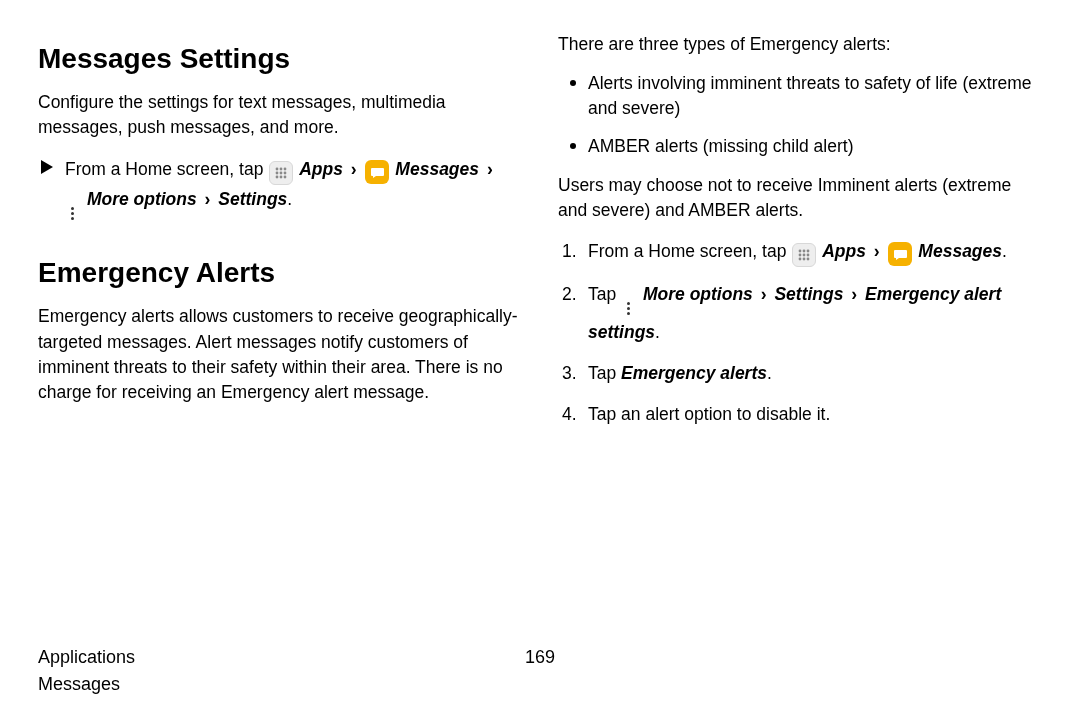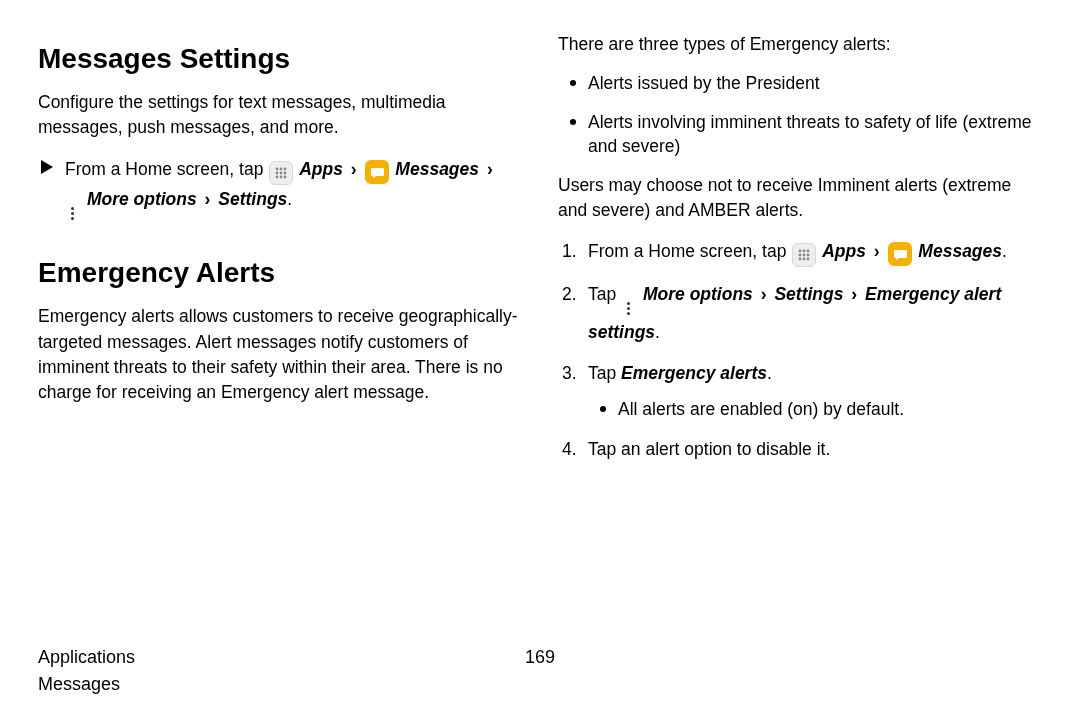--- a/index.html
+++ b/index.html
@@ -186,22 +186,22 @@
       </div>
     </div>
 
     <h1 class="second">Emergency Alerts</h1>
     <p>Emergency alerts allows customers to receive geographically-targeted messages. Alert messages notify customers of imminent threats to their safety within their area. There is no charge for receiving an Emergency alert message.</p>
   </div>
 
   <div class="col">
     <p>There are three types of Emergency alerts:</p>
     <ul class="bullets">
-      <li>Alerts issued by the President</li>
       <li>Alerts involving imminent threats to safety of life (extreme and severe)</li>
+      <li>AMBER alerts (missing child alert)</li>
     </ul>
     <p>Users may choose not to receive Imminent alerts (extreme and severe) and AMBER alerts.</p>
 
     <ol class="steps">
       <li>
         <span>From a Home screen, tap</span>
         <span class="icon-apps">
           <svg width="14" height="14" viewBox="0 0 14 14">
             <g fill="#888">
               <circle cx="3" cy="3" r="1.4"></circle>
@@ -233,23 +233,20 @@
             <span></span>
           </span>
         <span class="bold">More options</span>
         <span class="chev">›</span>
         <span class="bold">Settings</span>
         <span class="chev">›</span>
         <span class="bold">Emergency alert settings</span><span>.</span>
       </li>
       <li>
         <span>Tap </span><span class="bold">Emergency alerts</span><span>.</span>
-        <ul class="sub-bullets">
-          <li>All alerts are enabled (on) by default.</li>
-        </ul>
       </li>
       <li>Tap an alert option to disable it.</li>
     </ol>
   </div>
 </div>
 
 <div class="footer">
   <span>Applications</span>
   <span class="center">169</span>
   <span>Messages</span>

